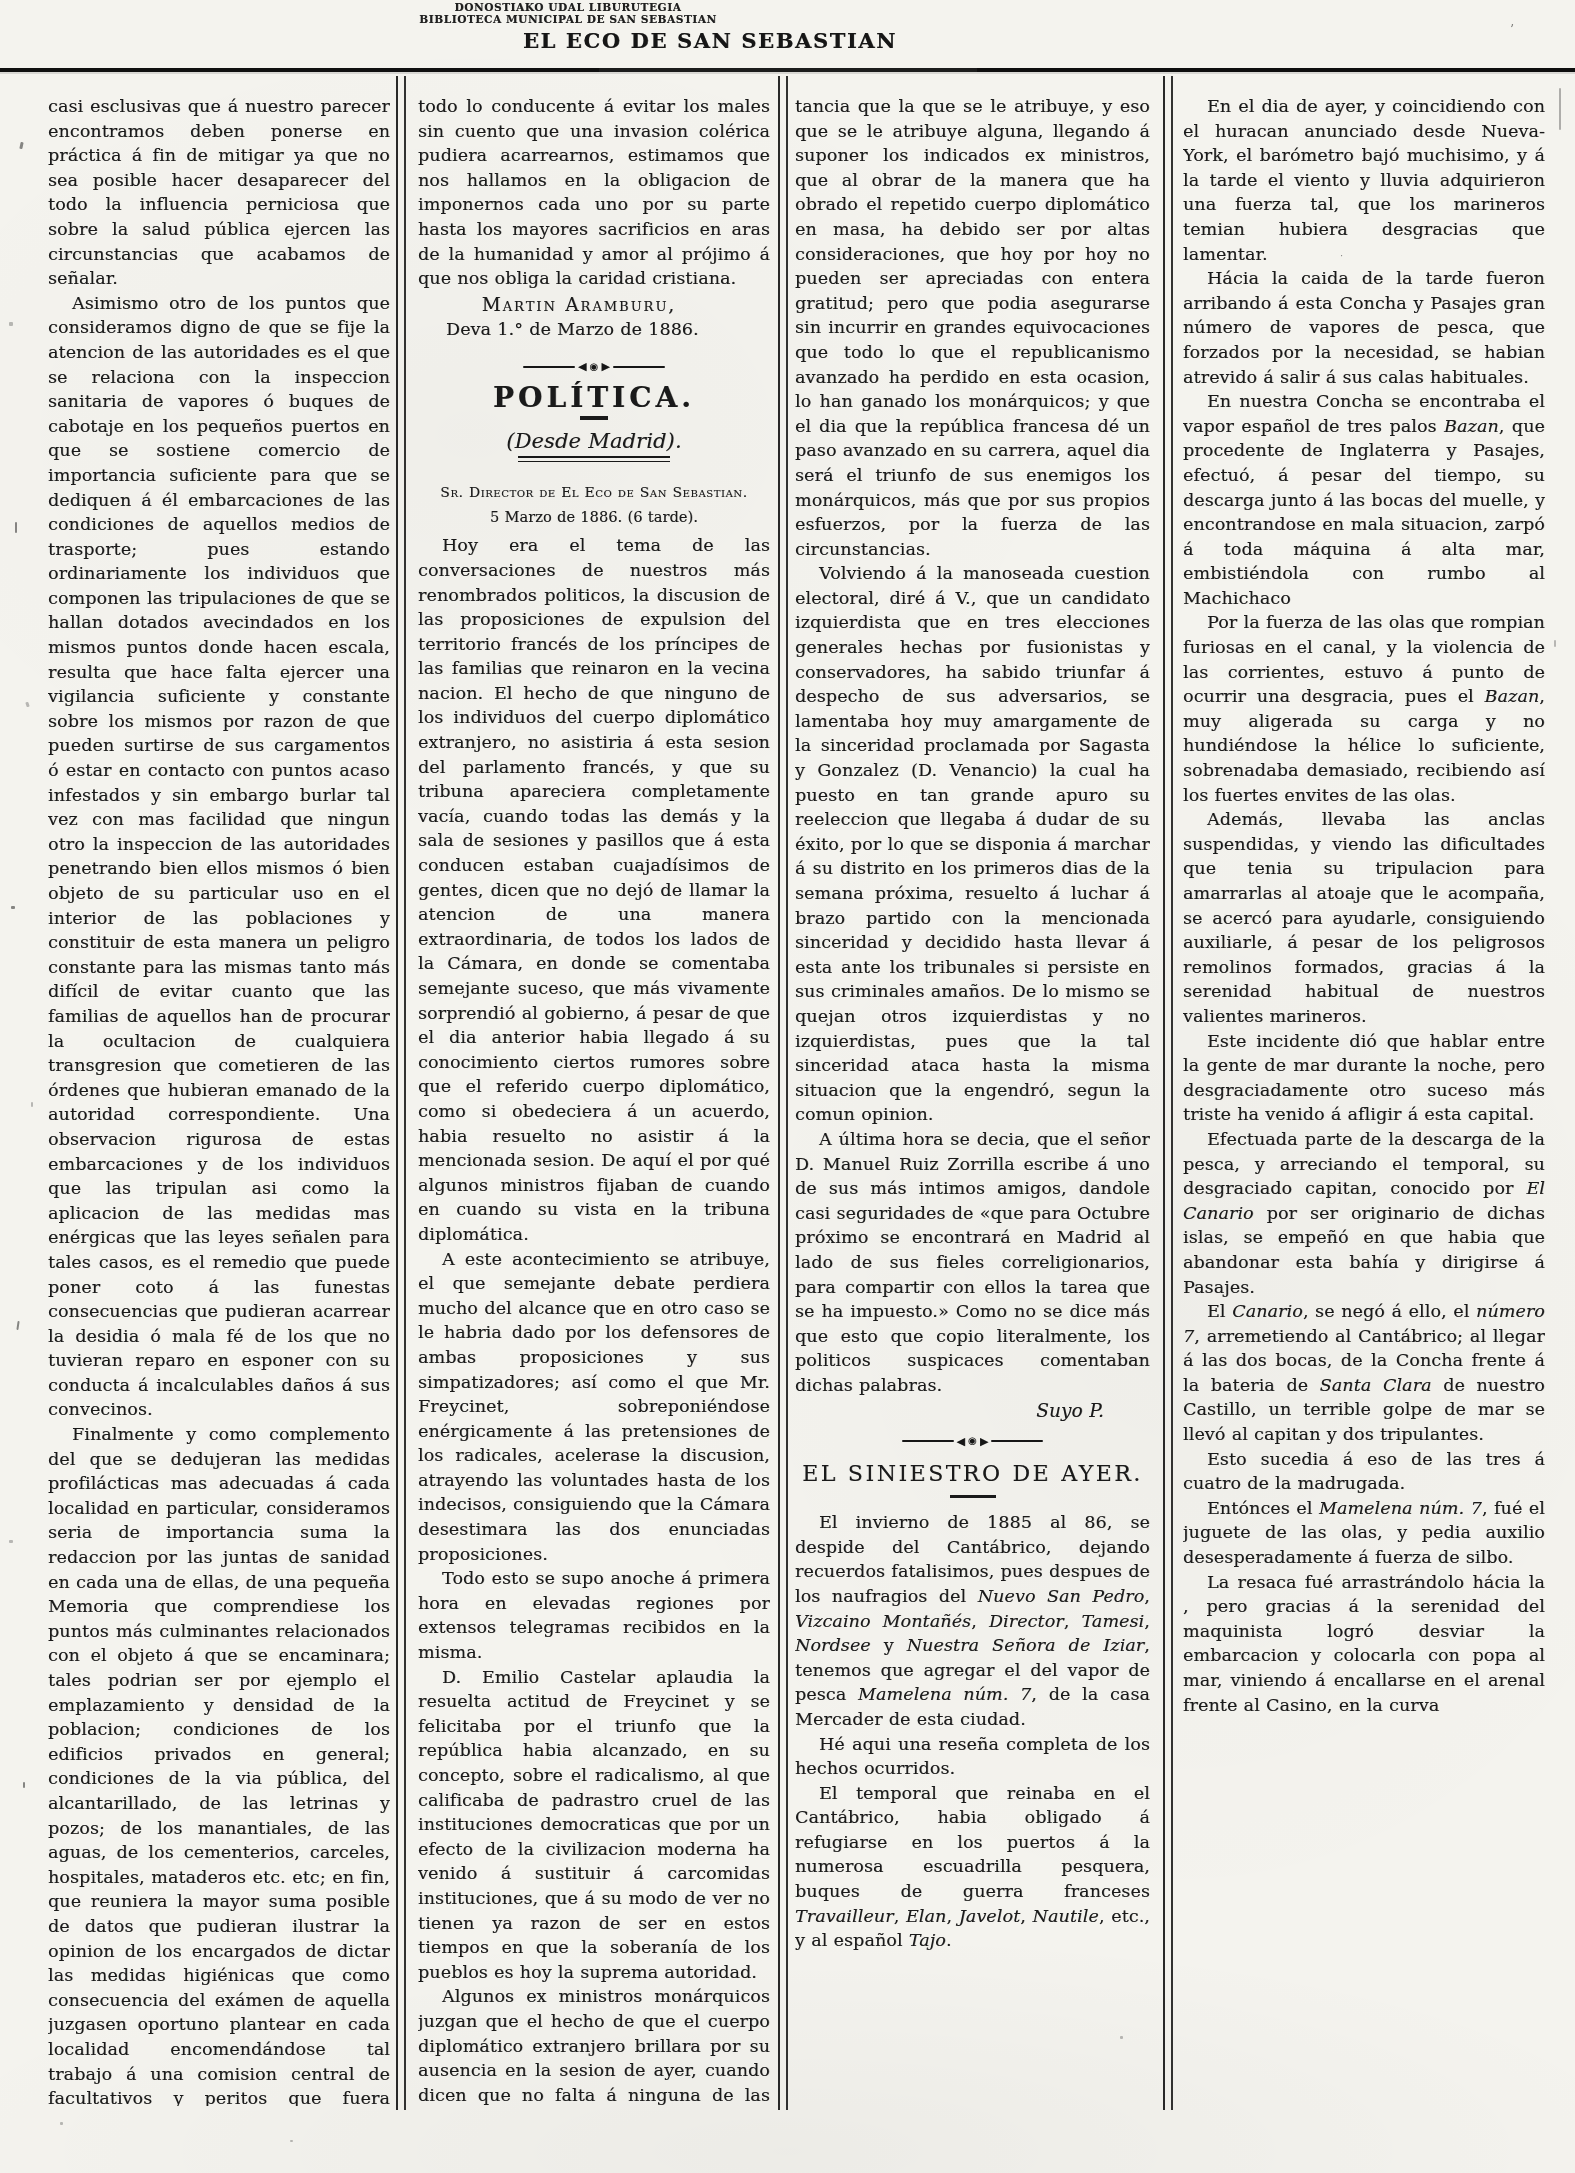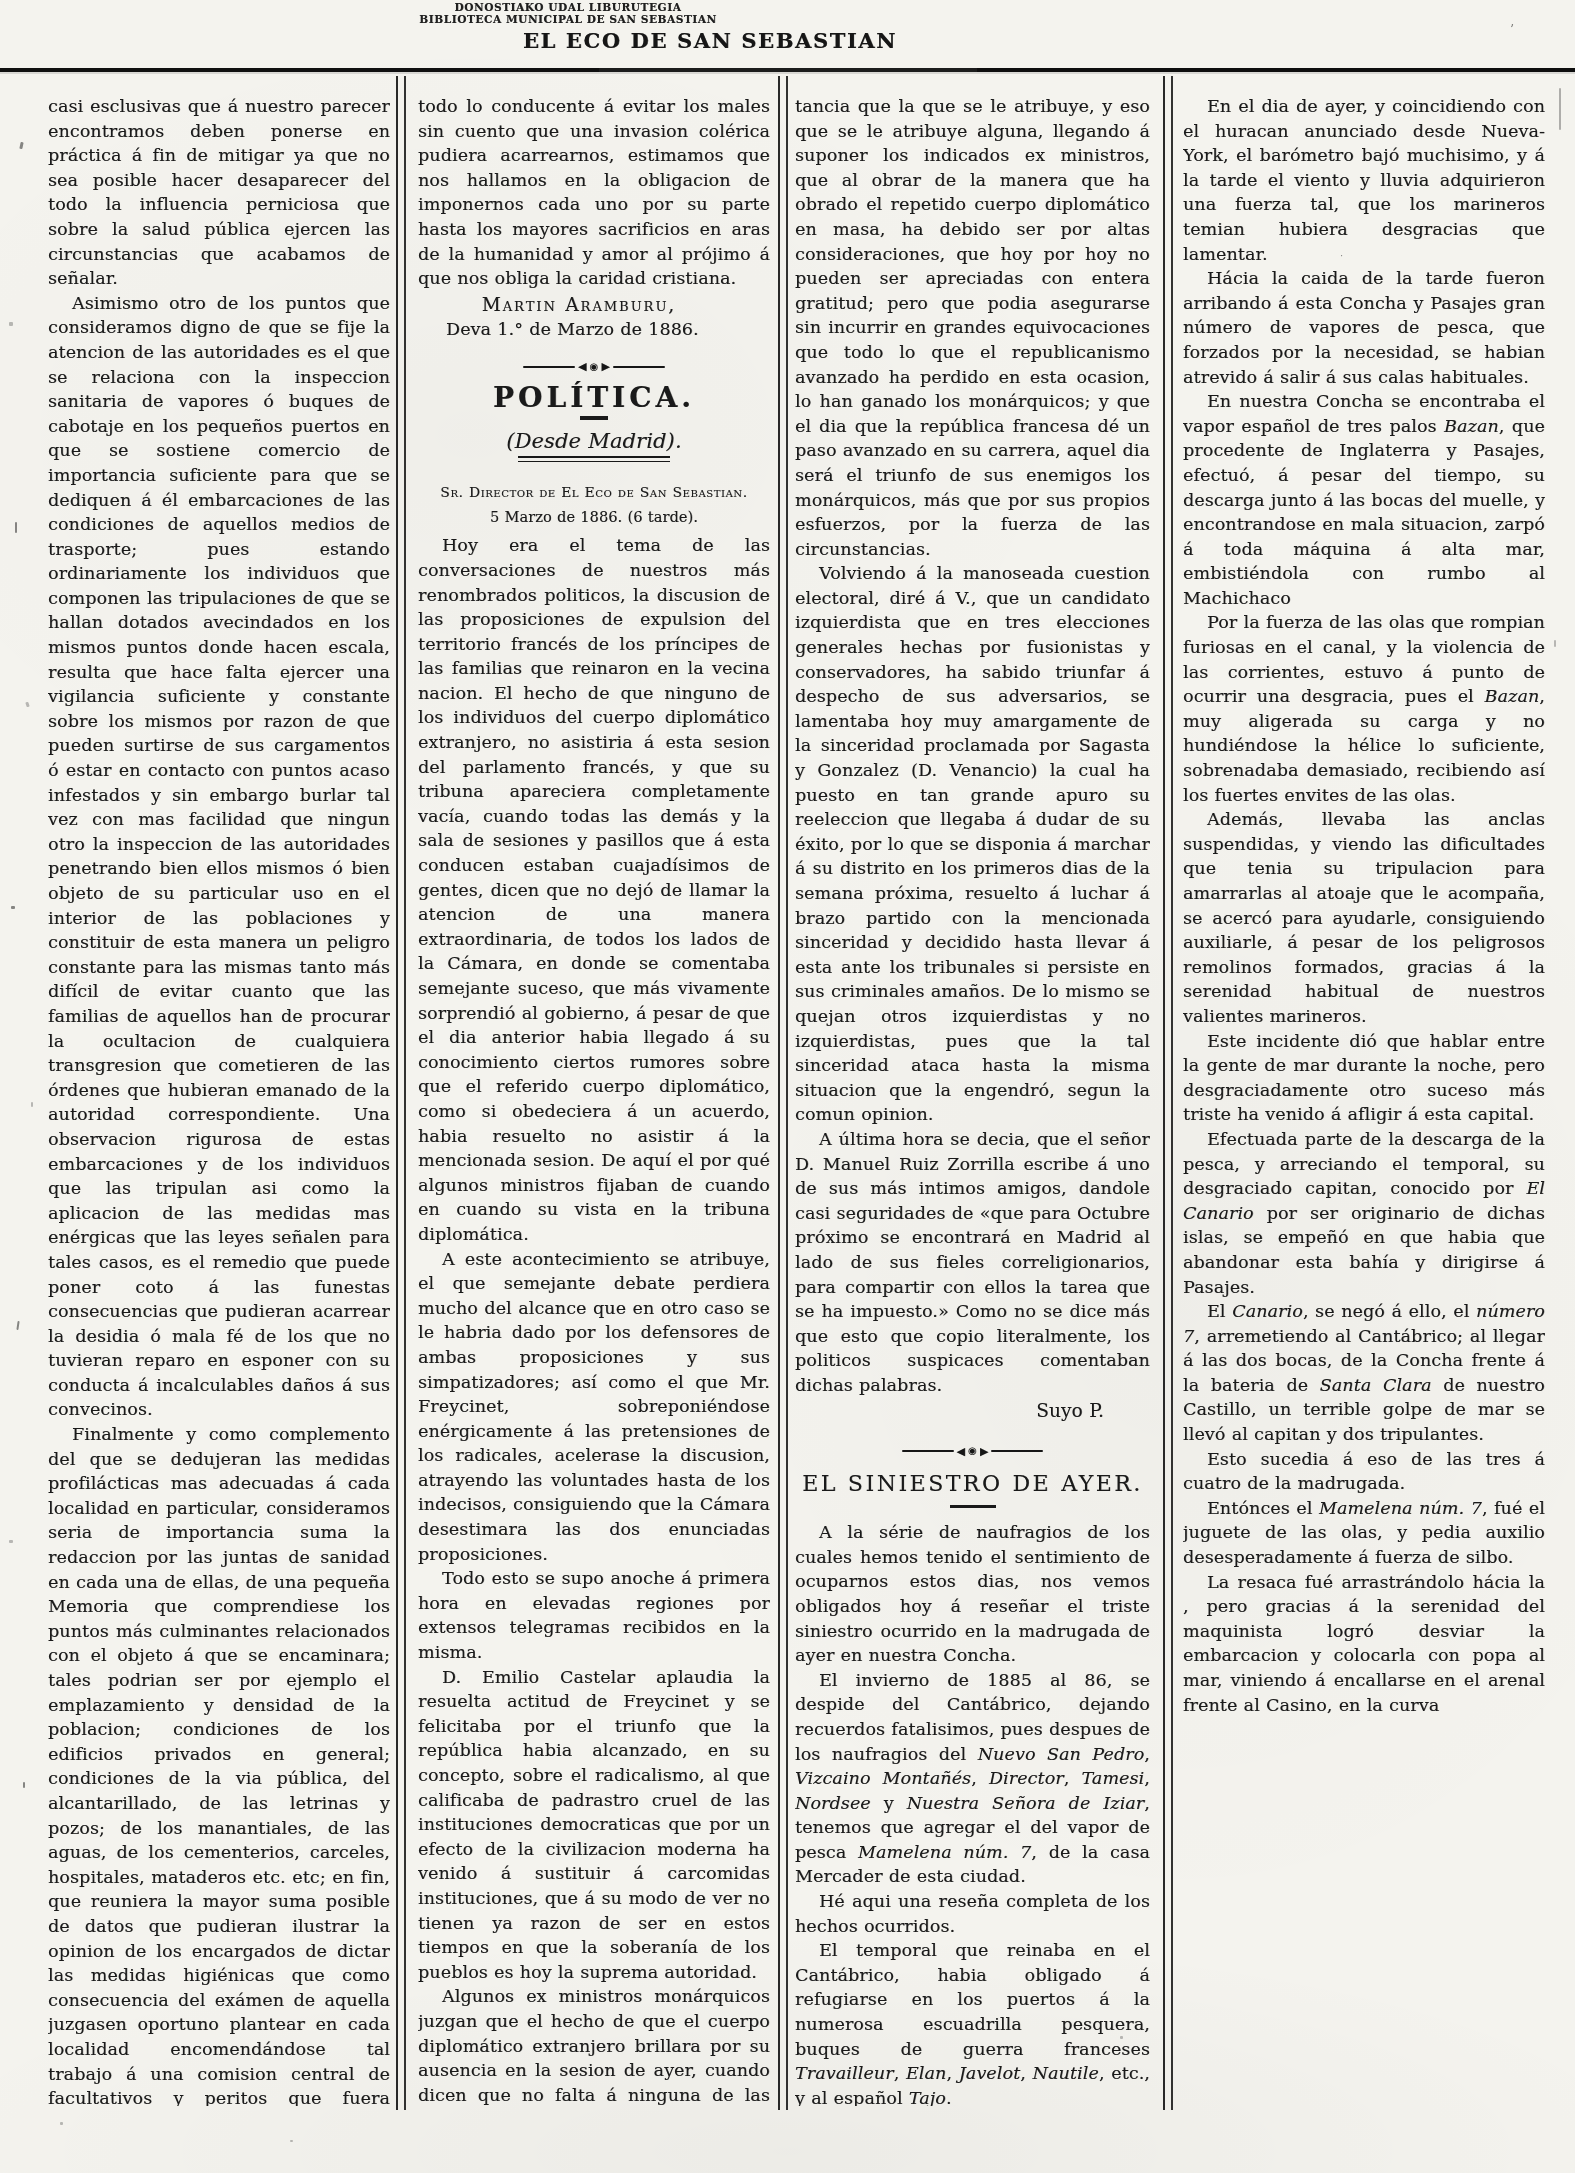--- a/index.html
+++ b/index.html
@@ -46,21 +46,21 @@
     text-shadow:0.4px 0.4px 0.5px rgba(25,25,25,0.42);
   }
   .col.c1{left:48px;  width:342px;}
   .col.c2{left:418px; width:352px;}
   .col.c3{left:795px; width:355px;}
   .col.c4{left:1183px;width:362px;}
   .para{margin:0; text-indent:24px; hyphens:auto;}
   .para.noindent{text-indent:0;}
   .signature{margin:2px 30px 0 0; text-align:center; font-variant:small-caps;
              letter-spacing:2px; font-size:18.5px;}
-  .signature-italic{margin:2px 46px 16px 0; text-align:right; font-size:18.5px;}
+  .signature-italic{margin:2px 46px 6px 0; text-align:right; font-style:italic; font-size:18.5px;}
   .dateline{margin:0 0 14px 0; padding-left:28px; text-indent:0;}
   .ornament{display:flex; align-items:center; justify-content:center; gap:3px;
             height:22px; margin:4px auto 2px;}
   .orn-line{width:52px; height:2.6px; background:#161616; border-radius:2px;}
   .orn-arrow{font-size:11px; line-height:1; color:#161616;}
   .orn-center{font-size:10px; line-height:1; color:#161616;}
   .title-main{margin:8px 0 2px; text-align:center; font-weight:bold;
               font-size:28px; letter-spacing:4px; text-indent:0;}
   .dash-rule{width:28px; height:4px; background:#1a1a1a; margin:5px auto 9px;}
   .subtitle{margin:6px 0 0; text-align:center; font-style:italic; font-size:21px; text-indent:0;}
@@ -130,21 +130,20 @@
       <div class="signature-italic">Suyo P.</div>
       <div class="ornament">
         <span class="orn-line"></span>
         <span class="orn-arrow">◀</span>
         <span class="orn-center">◉</span>
         <span class="orn-arrow">▶</span>
         <span class="orn-line"></span>
       </div>
       <div class="title-section">EL SINIESTRO DE AYER.</div>
       <div class="section-rule"></div>
-      <p class="para">A la série de naufragios de los cuales hemos tenido el sentimiento de ocuparnos estos dias, nos vemos obligados hoy á reseñar el triste siniestro ocurrido en la madrugada de ayer en nuestra Concha.</p>
       <p class="para">El invierno de 1885 al 86, se despide del Cantábrico, dejando recuerdos fatalisimos, pues despues de los naufragios del <i>Nuevo San Pedro</i>, <i>Vizcaino Montañés</i>, <i>Director</i>, <i>Tamesi</i>, <i>Nordsee</i> y <i>Nuestra Señora de Iziar</i>, tenemos que agregar el del vapor de pesca <i>Mamelena núm. 7</i>, de la casa Mercader de esta ciudad.</p>
       <p class="para">Hé aqui una reseña completa de los hechos ocurridos.</p>
       <p class="para">El temporal que reinaba en el Cantábrico, habia obligado á refugiarse en los puertos á la numerosa escuadrilla pesquera, buques de guerra franceses <i>Travailleur</i>, <i>Elan</i>, <i>Javelot</i>, <i>Nautile</i>, etc., y al español <i>Tajo</i>.</p>
     </div>
   <div class="col c4" lang="es">
       <p class="para">En el dia de ayer, y coincidiendo con el huracan anunciado desde Nueva-York, el barómetro bajó muchisimo, y á la tarde el viento y lluvia adquirieron una fuerza tal, que los marineros temian hubiera desgracias que lamentar.</p>
       <p class="para">Hácia la caida de la tarde fueron arribando á esta Concha y Pasajes gran número de vapores de pesca, que forzados por la necesidad, se habian atrevido á salir á sus calas habituales.</p>
       <p class="para">En nuestra Concha se encontraba el vapor español de tres palos <i>Bazan</i>, que procedente de Inglaterra y Pasajes, efectuó, á pesar del tiempo, su descarga junto á las bocas del muelle, y encontrandose en mala situacion, zarpó á toda máquina á alta mar, embistiéndola con rumbo al Machichaco</p>
       <p class="para">Por la fuerza de las olas que rompian furiosas en el canal, y la violencia de las corrientes, estuvo á punto de ocurrir una desgracia, pues el <i>Bazan</i>, muy aligerada su carga y no hundiéndose la hélice lo suficiente, sobrenadaba demasiado, recibiendo así los fuertes envites de las olas.</p>
       <p class="para">Además, llevaba las anclas suspendidas, y viendo las dificultades que tenia su tripulacion para amarrarlas al atoaje que le acompaña, se acercó para ayudarle, consiguiendo auxiliarle, á pesar de los peligrosos remolinos formados, gracias á la serenidad habitual de nuestros valientes marineros.</p>

